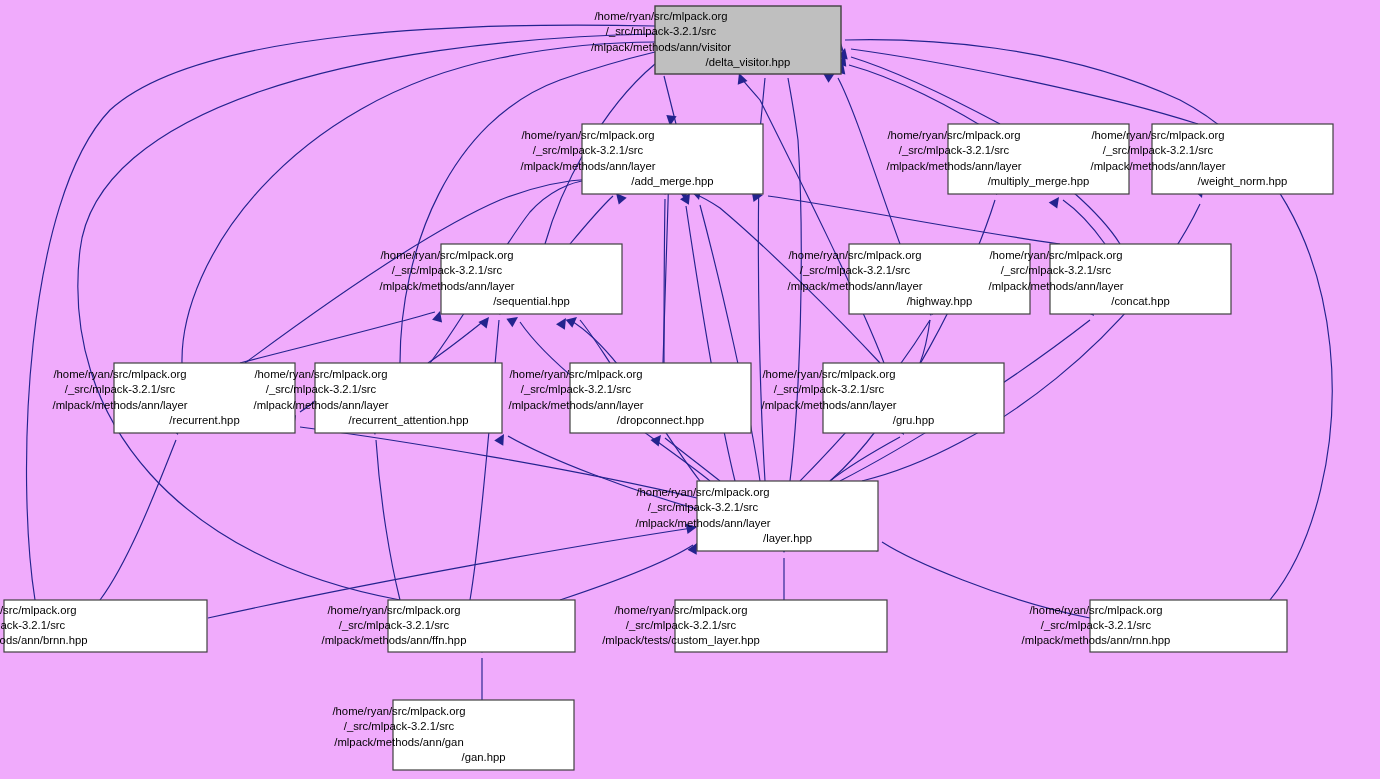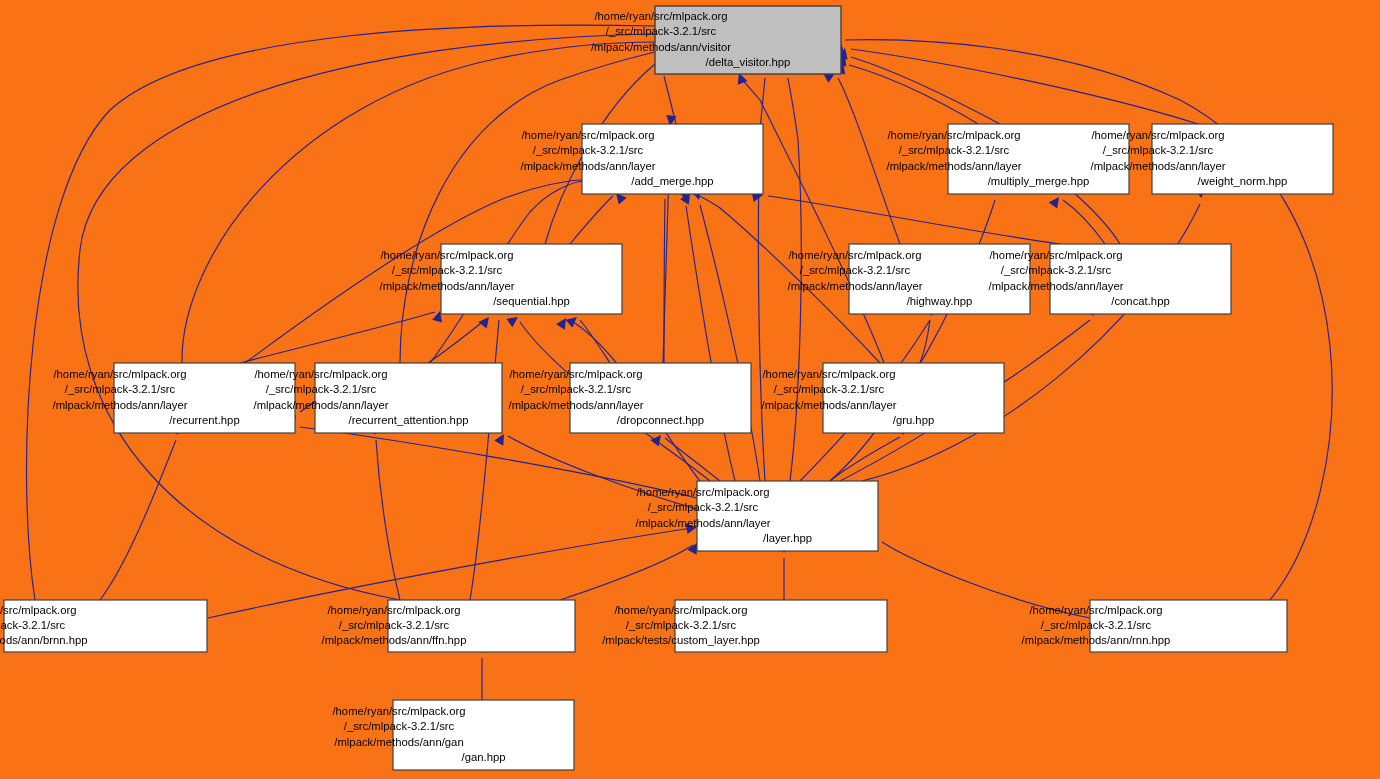--- a/index.html
+++ b/index.html
@@ -1,17 +1,17 @@
 <!DOCTYPE html>
 <html><head>
 <meta charset="utf-8">
 <style>
   html,body{margin:0;padding:0;background:#ffffff;}
   body{font-family:"Liberation Sans","DejaVu Sans",sans-serif;}
-  #graph-root{position:relative;width:1380px;height:779px;background:#f97316;overflow:hidden;}
+  #graph-root{position:relative;width:1380px;height:779px;background:#f0abfc;overflow:hidden;}
   svg.graph-svg{position:absolute;left:0;top:0;width:1380px;height:779px;}
   .node-box{fill:#ffffff;stroke:#404040;stroke-width:1.2;}
   .node-box.root{fill:#bfbfbf;stroke:#404040;stroke-width:1.4;}
   .node-label{font-family:"Liberation Sans","DejaVu Sans",sans-serif;font-size:11.3px;fill:#000000;text-anchor:middle;dominant-baseline:middle;}
   .edge{fill:none;stroke:#23238e;stroke-width:1.15;}
   .arrowhead{fill:#23238e;stroke:none;}
   .node-g{cursor:pointer;}
 </style>
 </head>
 <body>

